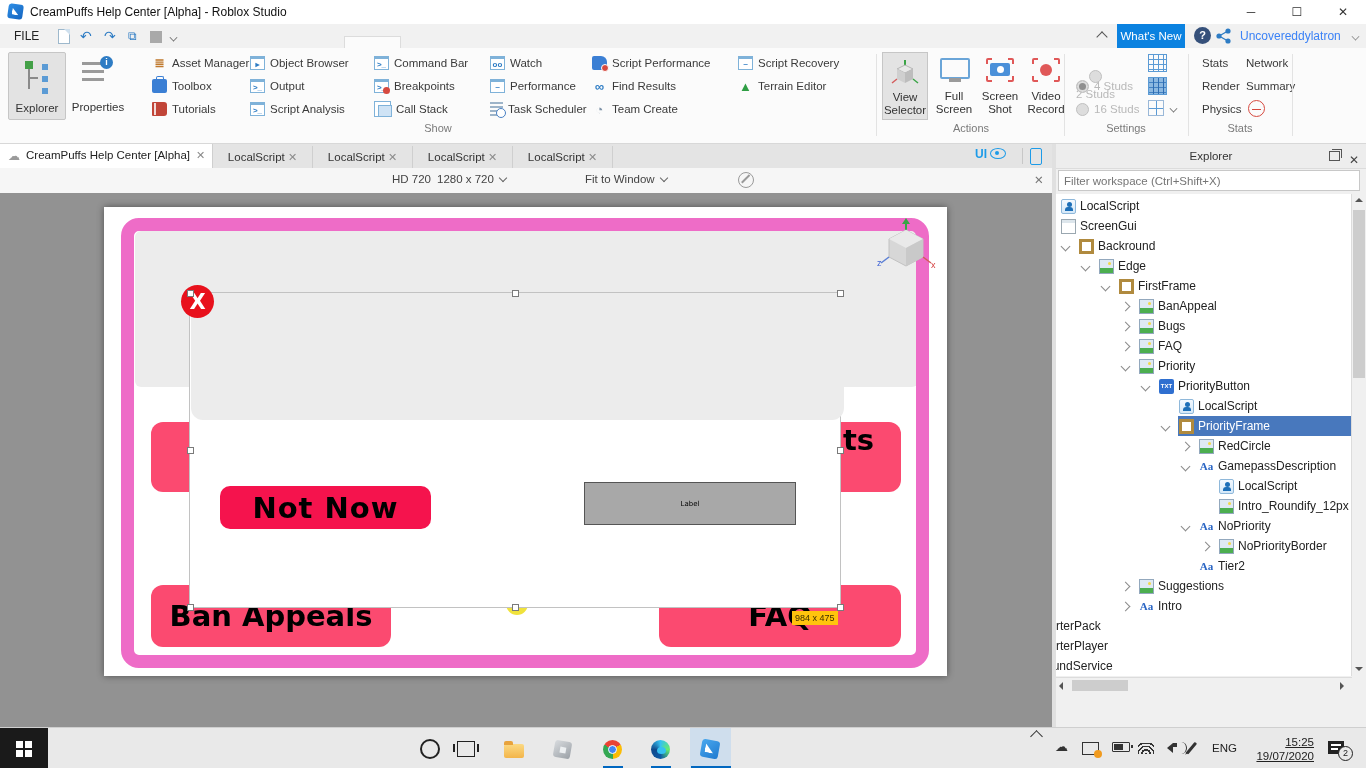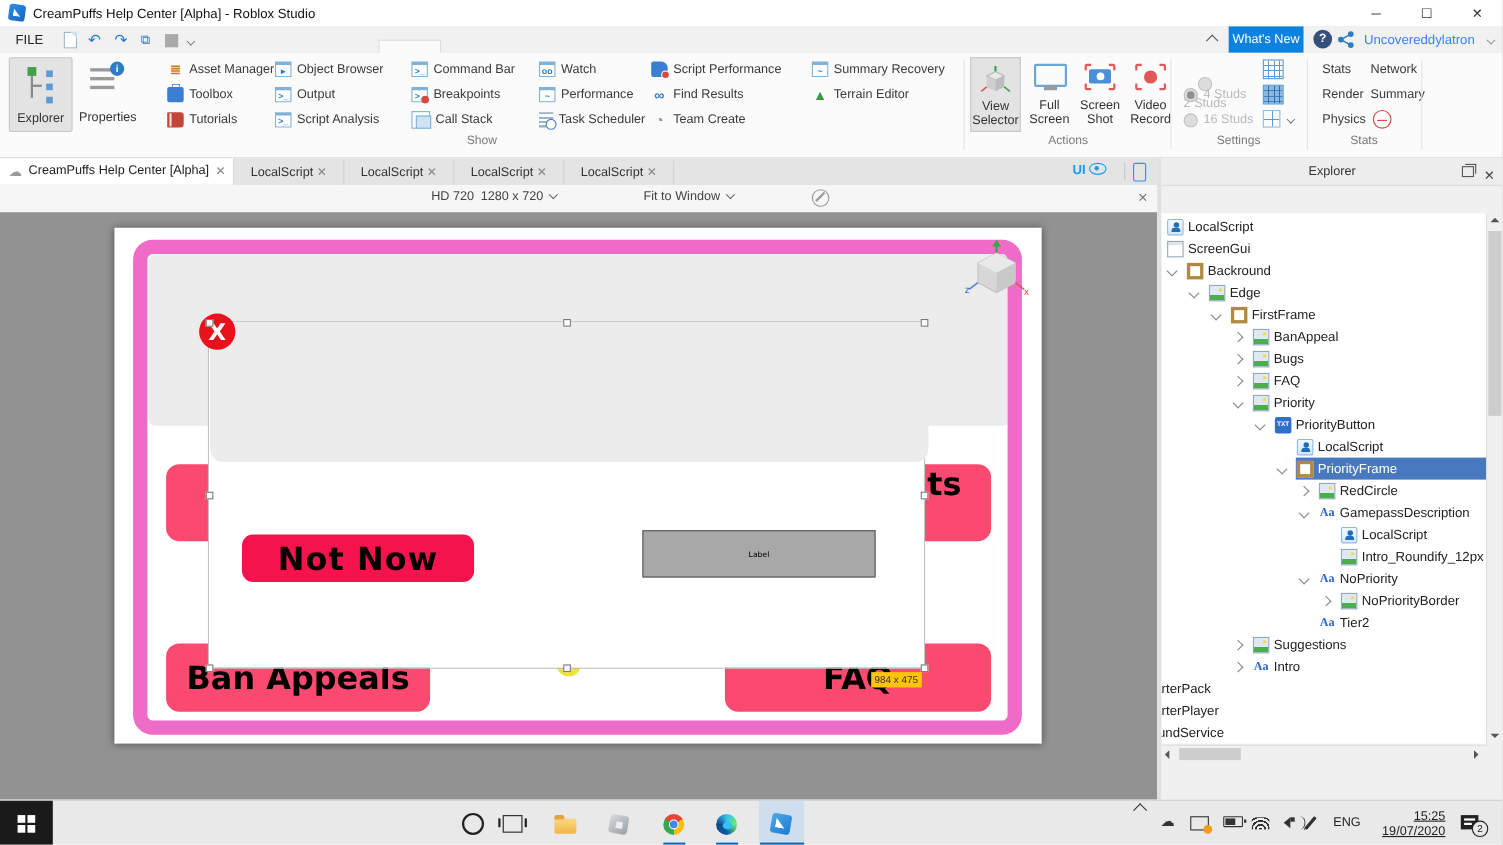--- a/index.html
+++ b/index.html
@@ -309,21 +309,21 @@
         <div class="ritem" style="left: 592px; top: 29px;">
           <span class="ric find-results">∞</span>
           <span>Find Results</span>
         </div>
         <div class="ritem" style="left: 592px; top: 52px;">
           <span class="ric team-create">◔</span>
           <span>Team Create</span>
         </div>
         <div class="ritem" style="left: 738px; top: 6px;">
           <span class="ric win script-recovery">~</span>
-          <span>Summary Recovery</span>
+          <span>Script Recovery</span>
         </div>
         <div class="ritem" style="left: 738px; top: 29px;">
           <span class="ric terrain-editor">▲</span>
           <span>Terrain Editor</span>
         </div>
       </div>
     <div id="actions">
         <div class="actbtn sel" style="left: 882px;">
           <div class="aicon"><svg width="28" height="26">
               <line x1="14" y1="8" x2="14" y2="1" stroke="#3aa546" stroke-width="2"></line>
@@ -480,20 +480,21 @@
     </div>
   </div>
 
   <div class="splitter"></div>
   <div class="expanel">
     <div class="exhead">
       <span>Explorer</span>
       <span class="exfloat"></span>
       <span class="exclose">✕</span>
     </div>
+    <input class="filter" placeholder="Filter workspace (Ctrl+Shift+X)" style="">
     <div class="tree" id="tree">
         <div class="trow" style="top: 2px;">
           <div class="hl" style="left: 4px;">
             <span class="ti ti-script"></span>
             <span>LocalScript</span>
           </div>
         </div>
         <div class="trow" style="top: 22px;">
           <div class="hl" style="left: 4px;">
             <span class="ti ti-screengui"></span>

